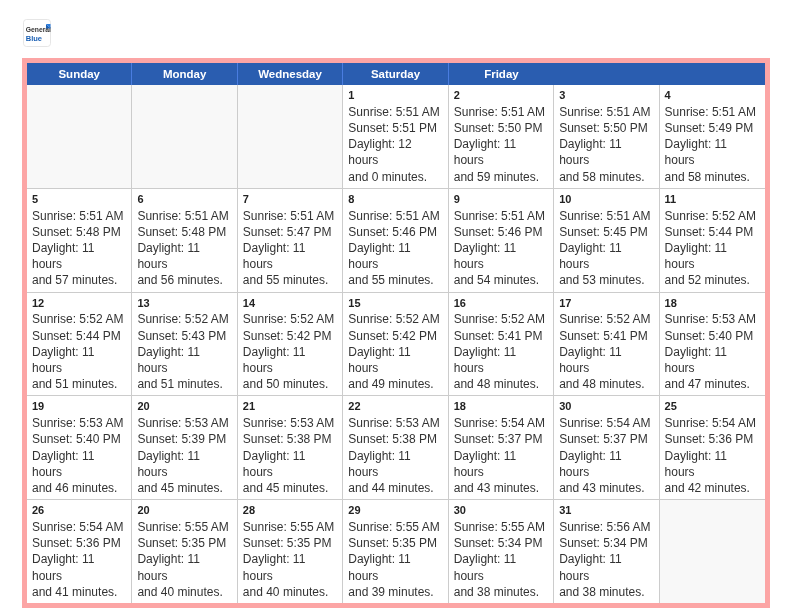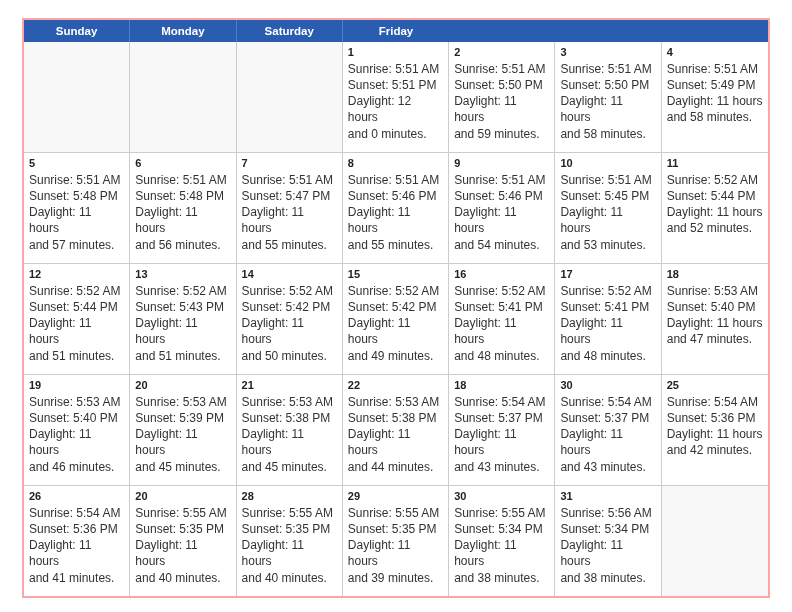--- a/index.html
+++ b/index.html
@@ -42,21 +42,21 @@
       color: #222;
     }
     .subtitle {
       font-size: 14px;
       color: #444;
     }
     .calendar {
       flex: 1;
       display: flex;
       flex-direction: column;
-      border: 2px solid #fca5a5;
+      border: 5px solid #fca5a5;
     }
     .cal-header-row {
       display: grid;
       grid-template-columns: repeat(7, 1fr);
       background: #2a5db0;
     }
     .cal-header-cell {
       color: #fff;
       font-size: 11.5px;
       font-weight: bold;
@@ -99,25 +99,41 @@
       font-size: 12px;
       color: #333;
       line-height: 1.35;
       margin-top: 29px;
     }
   </style>
 </head>
 <body>
 
 <div class="page">
+  <div class="header">
+    <div class="logo">
+      <svg class="logo-icon" viewBox="0 0 40 40">
+        <rect x="2" y="2" width="36" height="36" rx="4" fill="#fff" stroke="#ddd" stroke-width="1"></rect>
+        <text x="5" y="18" font-size="9" font-weight="bold" fill="#333" font-family="Arial">General</text>
+        <text x="5" y="30" font-size="10" font-weight="bold" fill="#1a5fb4" font-family="Arial">Blue</text>
+        <polygon points="32,8 38,14 32,14" fill="#1a5fb4"></polygon>
+        <polygon points="32,8 38,14 38,8" fill="#2a7de0"></polygon>
+      </svg>
+    </div>
+    <div class="title-block">
+      <div class="month-title"></div>
+      <div class="subtitle"></div>
+    </div>
+  </div>
 
   <div class="calendar">
     <div class="cal-header-row">
     <div class="cal-header-cell">Sunday</div>
         <div class="cal-header-cell">Monday</div>
+        <div class="cal-header-cell">Wednesday</div>
         <div class="cal-header-cell">Saturday</div>
         <div class="cal-header-cell">Friday</div>
       </div>
     <div class="cal-body">
     <div class="cal-row">
           <div class="cal-cell empty"></div>
           <div class="cal-cell empty"></div>
           <div class="cal-cell empty"></div>
           <div class="cal-cell"><span class="day-num">1</span><span class="cell-text" style="white-space: pre-line;">Sunrise: 5:51 AM
 Sunset: 5:51 PM

